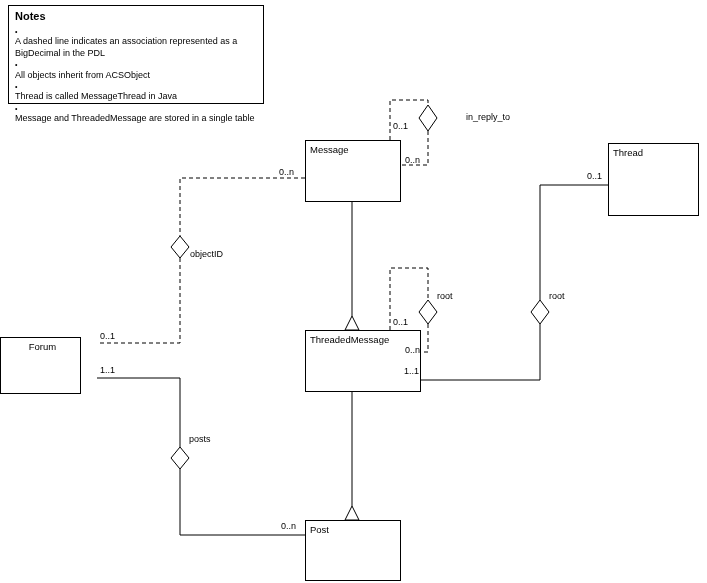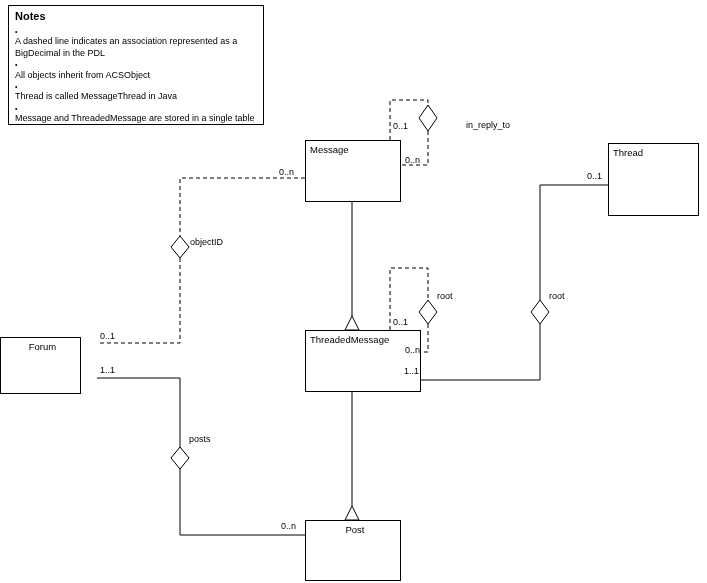--- a/index.html
+++ b/index.html
@@ -6,21 +6,21 @@
   html, body { background: #ffffff; }
   body { font-family: "Liberation Sans", sans-serif; color: #000; }
   .canvas { position: relative; width: 707px; height: 583px; background: #fff; overflow: hidden; }
   svg.wires { position: absolute; left: 0; top: 0; }
   .class-box {
     position: absolute; background: #fff; border: 1px solid #000;
     font-size: 9.5px; padding: 3px 0 11px 4px; color: #000;
   }
   .lbl { position: absolute; font-size: 9px; color: #000; white-space: nowrap; }
   .notes {
-    position: absolute; left: 8px; top: 5px; width: 256px; height: 120px;
+    position: absolute; left: 8px; top: 5px; width: 256px; height: 99px;
     border: 1px solid #000; background: #fff; padding: 4px 6px 4px 6px;
   }
   .notes-title { font-weight: bold; font-size: 11px; margin-bottom: 4px; }
   .note-item { display: flex; font-size: 9px; line-height: 1.3; flex-direction: column; }
   .bullet { flex: 0 0 9px; font-size: 7px; padding-top: 1px; }
   .bullet::before { content: "\2022"; }
   .note-text { flex: 1; }
 </style>
 </head>
 <body>
@@ -99,30 +99,30 @@
   </div>
 
   <div class="class-box" style="left:305px; top:330px; width:116px; height:62px;">
     <span>ThreadedMessage</span>
   </div>
 
   <div class="class-box" style="left:0px; top:337px; width:81px; height:57px;text-align:center;">
     <span>Forum</span>
   </div>
 
-  <div class="class-box" style="left:305px; top:520px; width:96px; height:61px;text-align:center;">
+  <div class="class-box" style="left:305px; top:520px; width:96px; height:61px;">
     <span>Post</span>
   </div>
 
-  <span class="lbl" style="left:438px; top:120px;padding-left:28px;">in_reply_to</span>
+  <span class="lbl" style="left:438px; top:112px;padding-left:28px;">in_reply_to</span>
   <span class="lbl" style="left:393px; top:121px;">0..1</span>
   <span class="lbl" style="left:405px; top:155px;">0..n</span>
 
   <span class="lbl" style="left:279px; top:167px;">0..n</span>
-  <span class="lbl" style="left:190px; top:237px;">objectID</span>
+  <span class="lbl" style="left:190px; top:249px;">objectID</span>
   <span class="lbl" style="left:100px; top:331px;">0..1</span>
 
   <span class="lbl" style="left:393px; top:317px;">0..1</span>
   <span class="lbl" style="left:405px; top:345px;">0..n</span>
   <span class="lbl" style="left:437px; top:291px;">root</span>
 
   <span class="lbl" style="left:587px; top:171px;">0..1</span>
   <span class="lbl" style="left:549px; top:291px;">root</span>
   <span class="lbl" style="left:404px; top:366px;">1..1</span>
 

